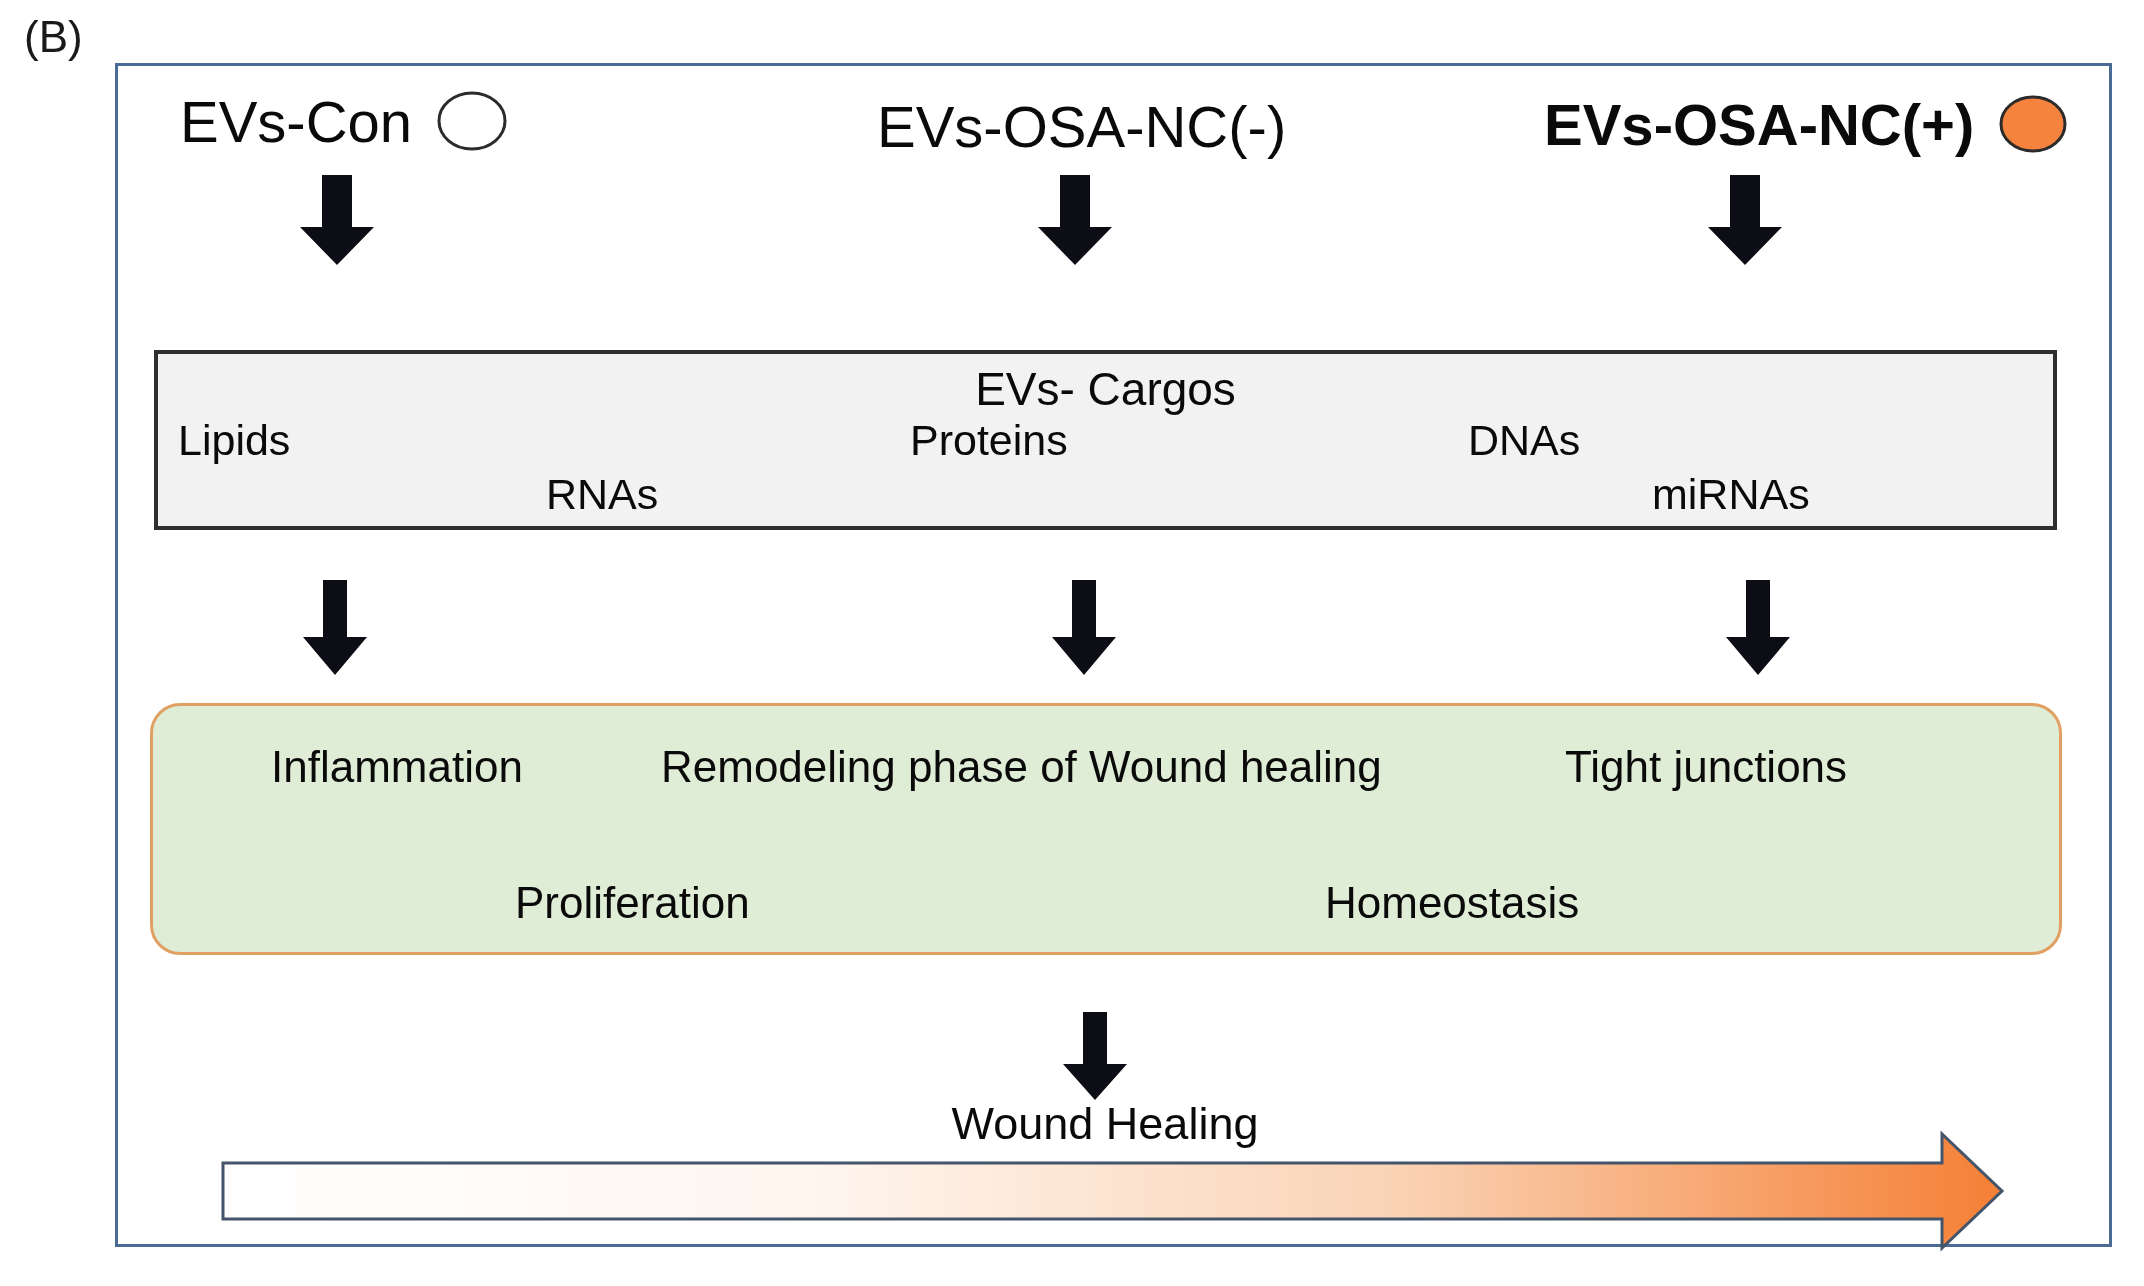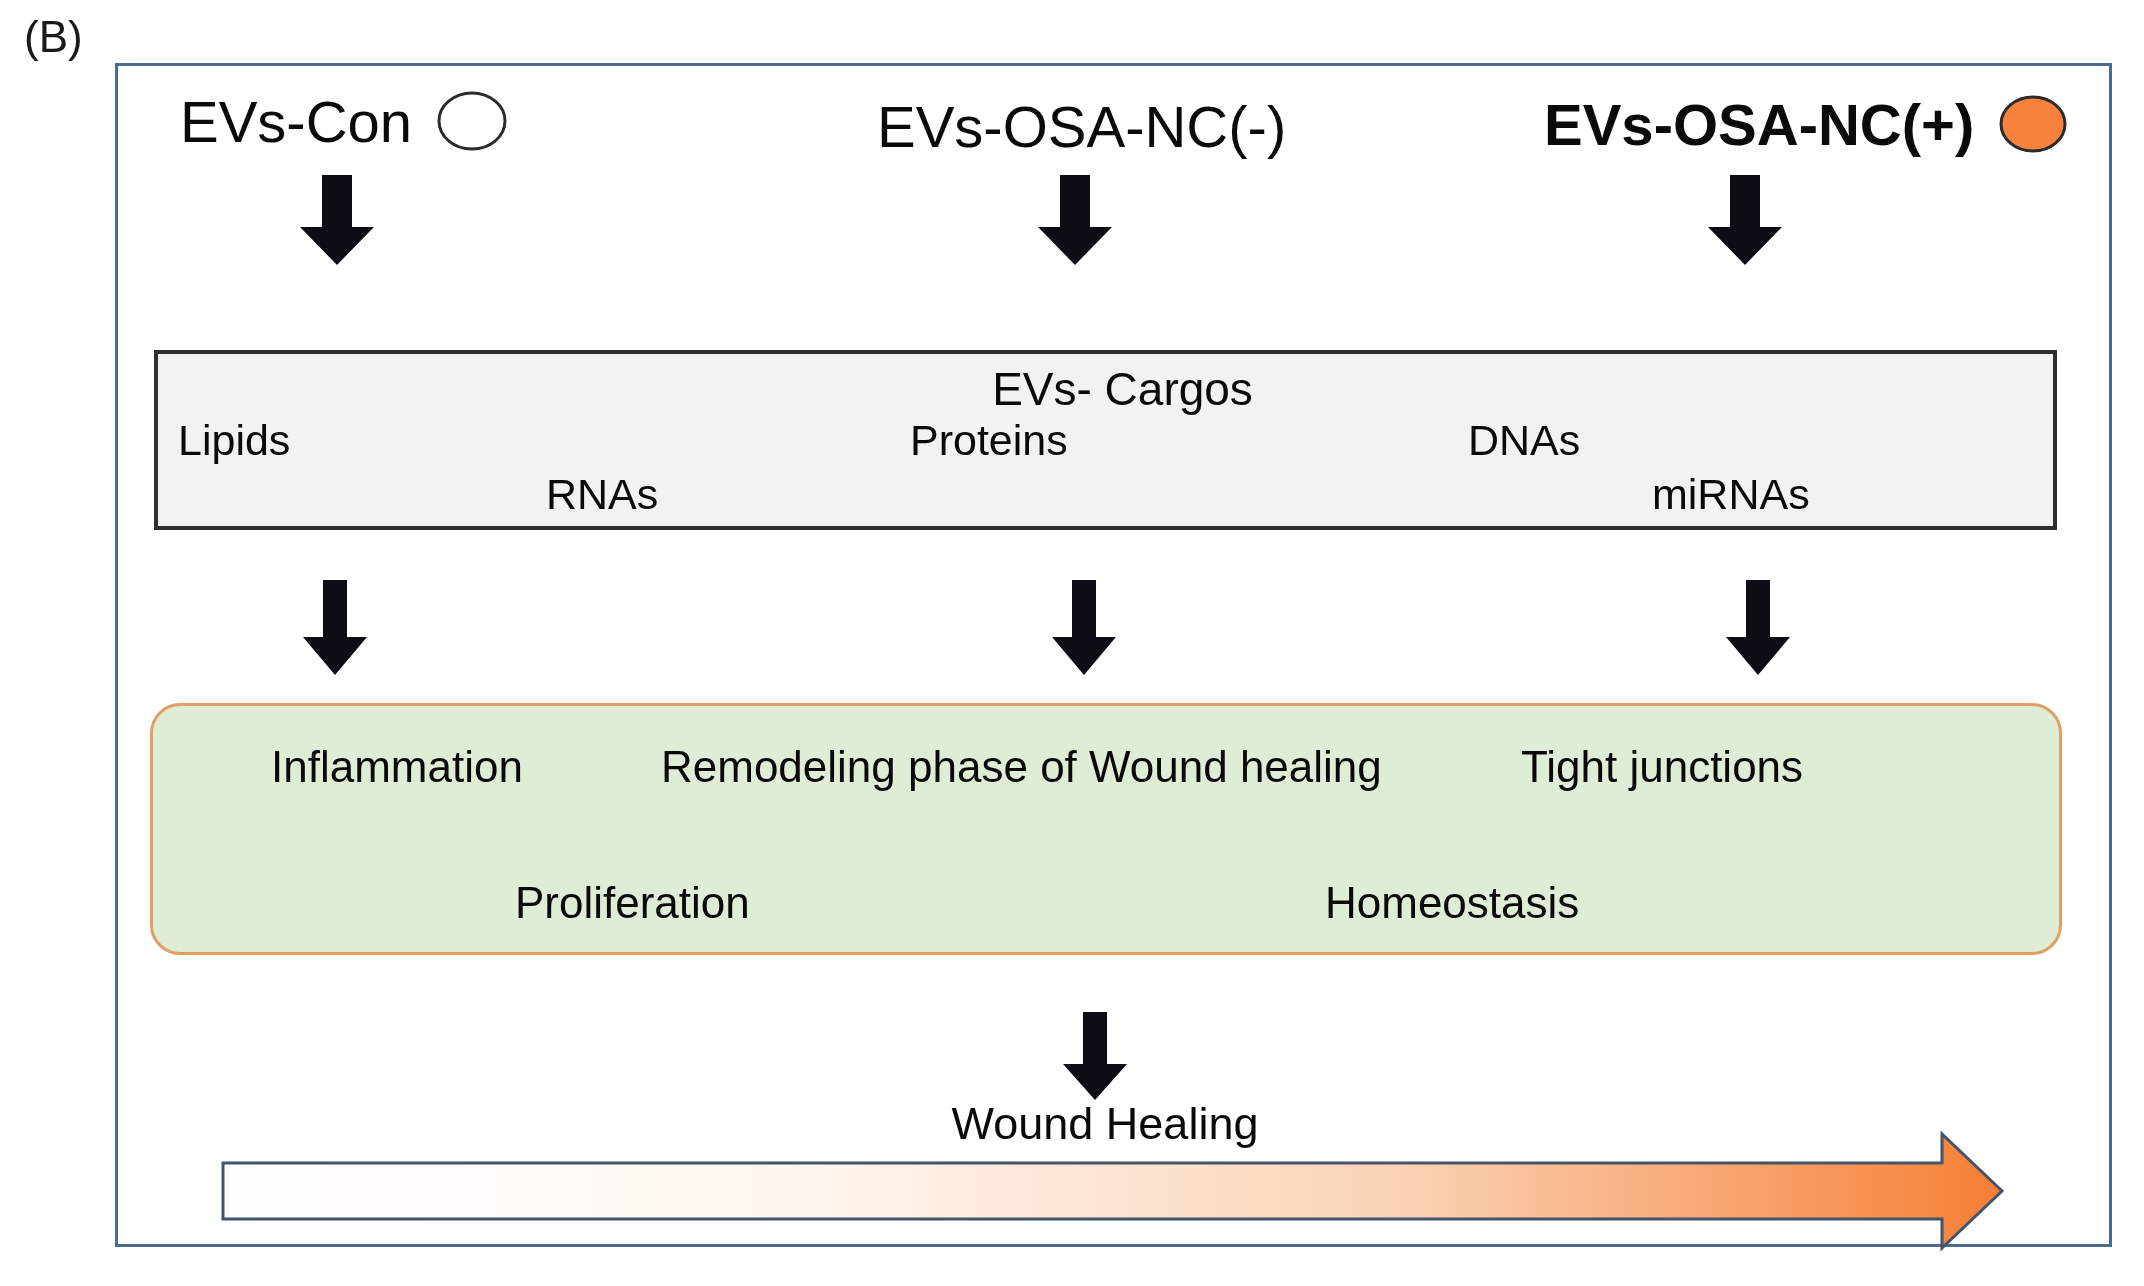--- a/index.html
+++ b/index.html
@@ -19,36 +19,36 @@
   #legend-2{left:877px;top:93px;flex-direction:column;}
   #legend-3{left:1544px;top:93px;font-weight:bold;}
   .swatch-svg{display:block;}
   
   .arrow-svg{display:block;}
   
   #cargo-box{
     left:154px;top:350px;width:1903px;height:180px;
     background:#F2F2F2;border:4px solid #2F2F2F;box-sizing:border-box;
   }
-  #cargo-title{left:0;top:8px;width:100%;text-align:center;font-size:46px;margin-left:17px;}
+  #cargo-title{left:0;top:8px;width:100%;text-align:center;font-size:46px;}
   .cargo-item{font-size:43px;white-space:nowrap;}
   #cargo-lipids{left:20px;top:62px;}
   #cargo-proteins{left:752px;top:62px;}
   #cargo-dnas{left:1310px;top:62px;}
   #cargo-rnas{left:388px;top:116px;}
   #cargo-mirnas{left:1494px;top:116px;}
   
   #effects-box{
     left:150px;top:703px;width:1912px;height:252px;
     background:#DFEDD6;border:3px solid #E0A063;border-radius:30px;box-sizing:border-box;
   }
   .effect-item{font-size:44px;white-space:nowrap;}
   #fx-inflammation{left:118px;top:36px;}
   #fx-remodeling{left:508px;top:36px;}
-  #fx-tight{left:1368px;top:36px;text-align:center;}
+  #fx-tight{left:1412px;top:36px;text-align:center;}
   #fx-proliferation{left:362px;top:172px;}
   #fx-homeostasis{left:1172px;top:172px;}
   
   #wound-healing-label{left:900px;top:1098px;width:410px;text-align:center;font-size:45px;white-space:nowrap;}
   #gradient-arrow{left:220px;top:1130px;}
 </style>
 </head>
 <body>
 
 <div id="canvas">

